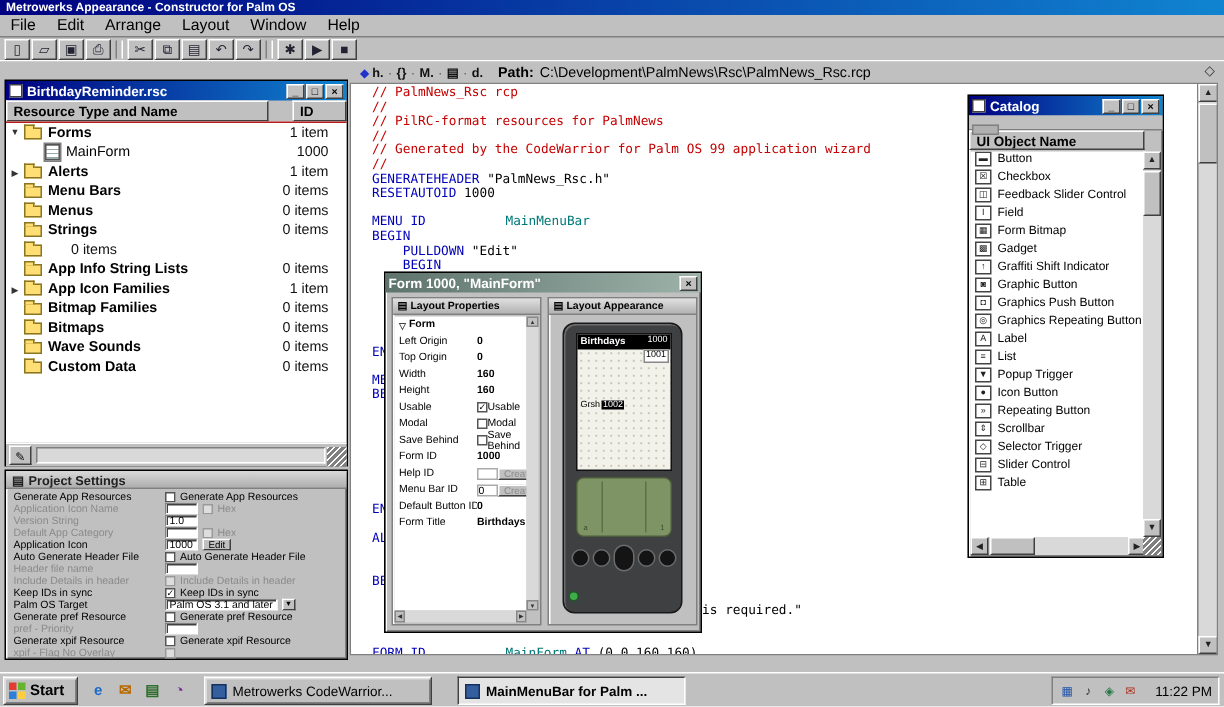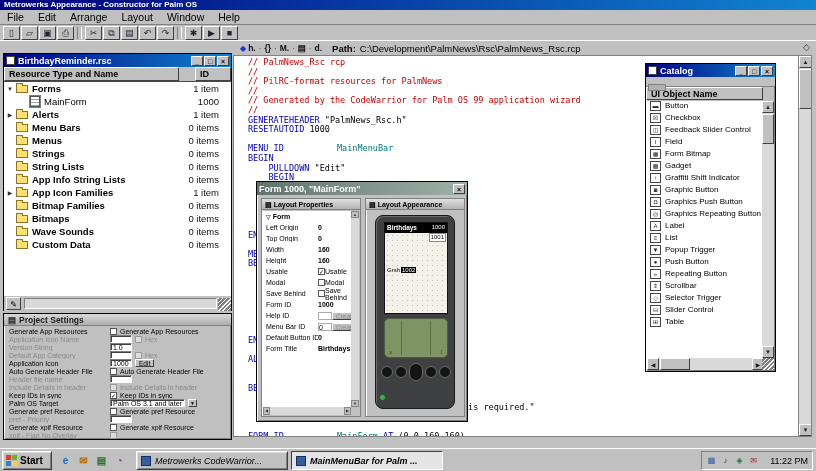--- a/index.html
+++ b/index.html
@@ -154,21 +154,21 @@
     background:repeating-linear-gradient(135deg,#fff 0 1px,#808080 1px 3px); }
 
   
   #taskbar { position:absolute; left:0; top:448px; width:816px; height:23px; background:#c0c0c0; border-top:1px solid #fff; z-index:5; }
   #start-button { position:absolute; left:2px; top:2px; width:50px; height:19px; background:#c0c0c0; display:flex; align-items:center; gap:3px; padding-left:3px; }
   #start-logo { width:11px; height:11px; display:grid; grid-template-columns:5px 5px; grid-template-rows:5px 5px; gap:1px; }
   #start-logo div { width:5px; height:5px; }
   #start-label { font-size:10px; font-weight:bold; }
   #quick-launch { position:absolute; left:58px; top:2px; height:19px; display:flex; align-items:center; gap:3px; }
   .ql-icon { width:15px; height:15px; font-size:10px; font-weight:bold; text-align:center; line-height:15px; }
-  #task-buttons { position:absolute; left:136px; top:2px; display:flex; gap:3px;font-style:italic; }
+  #task-buttons { position:absolute; left:136px; top:2px; display:flex; gap:17px; }
   .task-btn { width:152px; height:19px; display:flex; align-items:center; gap:4px; padding:0 4px; font-size:9px;
     white-space:nowrap; overflow:hidden; background:#c0c0c0; }
   .task-btn .app-ico { width:10px; height:10px; background:#355e9e; border:1px solid #14305e; flex:none; }
   .task-btn.active { border-top:1px solid #404040; border-left:1px solid #404040; border-right:1px solid #fff; border-bottom:1px solid #fff;
     background:#e4e4e4; font-weight:bold; }
   #tray { position:absolute; right:3px; top:2px; width:112px; height:19px; display:flex; align-items:center; gap:3px; padding:0 4px; }
   .tray-ico { width:11px; height:11px; font-size:8px; line-height:11px; text-align:center; }
   #clock { margin-left:auto; font-size:9px; }
 </style>
 </head>
@@ -273,21 +273,20 @@
         </div>
         <div class="rw-row">
           <span class="rw-arrow"></span>
           <span class="icon-folder"></span>
           <span class="rw-label b">Strings</span>
           <span class="rw-id">0 items</span>
         </div>
         <div class="rw-row">
           <span class="rw-arrow"></span>
           <span class="icon-folder"></span>
-          <span class="rw-label b">String Lists</span>
           <span class="rw-id">0 items</span>
         </div>
         <div class="rw-row">
           <span class="rw-arrow"></span>
           <span class="icon-folder"></span>
           <span class="rw-label b">App Info String Lists</span>
           <span class="rw-id">0 items</span>
         </div>
         <div class="rw-row">
           <span class="rw-arrow">▶</span>
@@ -598,21 +597,21 @@
         <div class="cat-row">
           <span class="cat-icon">≡</span>
           <span>List</span>
         </div>
         <div class="cat-row">
           <span class="cat-icon">▼</span>
           <span>Popup Trigger</span>
         </div>
         <div class="cat-row">
           <span class="cat-icon">●</span>
-          <span>Push Button</span>
+          <span>Icon Button</span>
         </div>
         <div class="cat-row">
           <span class="cat-icon">»</span>
           <span>Repeating Button</span>
         </div>
         <div class="cat-row">
           <span class="cat-icon">⇕</span>
           <span>Scrollbar</span>
         </div>
         <div class="cat-row">

